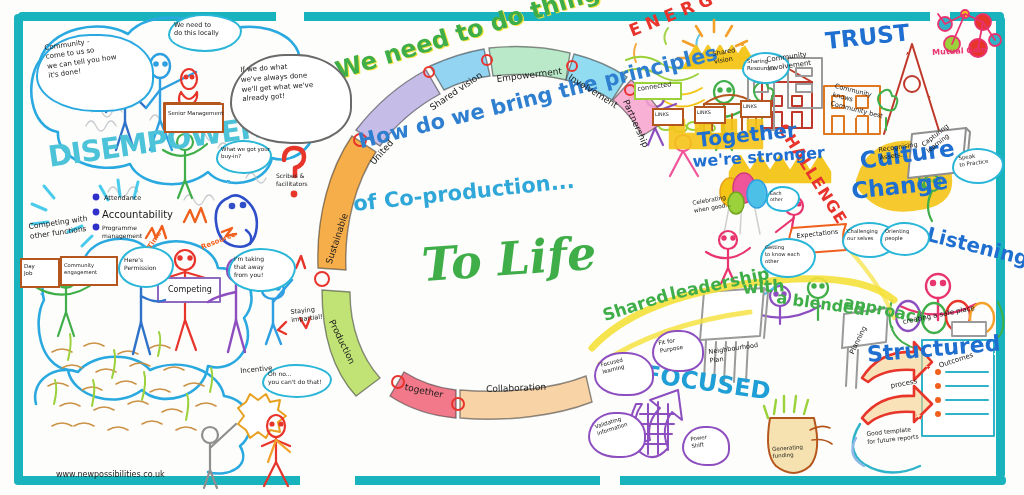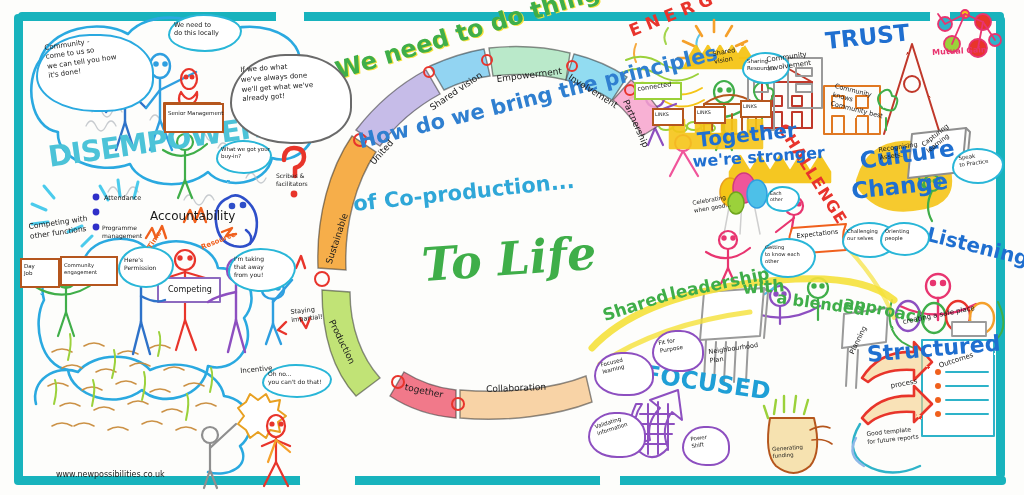--- a/index.html
+++ b/index.html
@@ -616,21 +616,21 @@
   <div class="label-box" style="left:164px;top:103px;width:56px;height:26px;"></div>
   <div class="txt" style="left:168px;top:110px;font-size:5.5px;color:#1a1a1a;">Senior Management</div>
 
   <div class="txt" style="left: 276px; top: 172px; font-size: 6px; color: rgb(26, 26, 26); line-height: 1.3; white-space: pre;">Scribes &amp;
 facilitators</div>
 
   <div class="txt" style="left: 28px; top: 222px; font-size: 7.5px; color: rgb(26, 26, 26); line-height: 1.35; transform: rotate(-8deg); white-space: pre;">Competing with
 other functions</div>
 
   <div class="txt" style="left:104px;top:194px;font-size:6.5px;color:#1a1a1a;">Attendance</div>
-  <div class="txt" style="left:102px;top:209px;font-size:12px;color:#1a1a1a;margin-left:48px;">Accountability</div>
+  <div class="txt" style="left:102px;top:209px;font-size:10px;color:#1a1a1a;">Accountability</div>
   <div class="txt" style="left: 102px; top: 224px; font-size: 6px; color: rgb(26, 26, 26); line-height: 1.25; white-space: pre;">Programme
 management</div>
   <svg class="ov">
     <circle cx="96" cy="197" r="3.4" fill="#2f2fc9"></circle>
     <circle cx="96" cy="212" r="3.4" fill="#2f2fc9"></circle>
     <circle cx="96" cy="227" r="3.4" fill="#2f2fc9"></circle>
   </svg>
 
   <div class="label-box" style="left:20px;top:258px;width:36px;height:26px;"></div>
   <div class="txt" style="left: 24px; top: 263px; font-size: 5.5px; color: rgb(26, 26, 26); line-height: 1.25; white-space: pre;">Day

